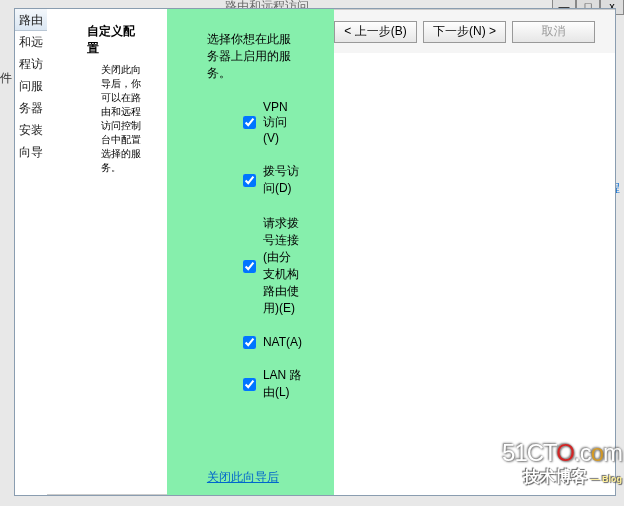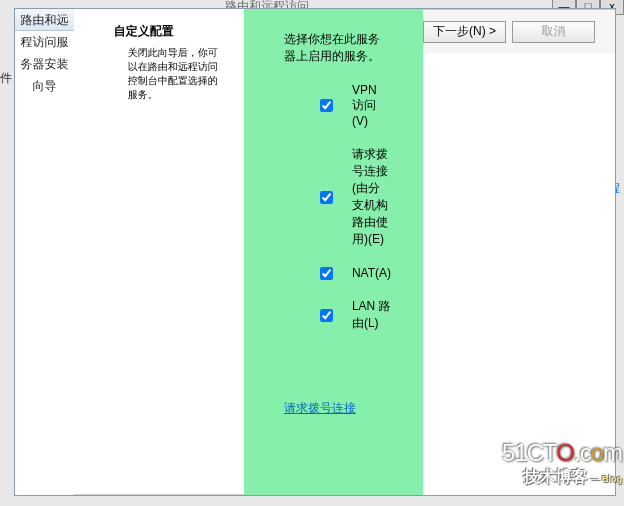--- a/index.html
+++ b/index.html
@@ -61,21 +61,20 @@
       flex: 1;
       padding: 22px 32px 10px 40px;
       background: #86efac;
     }
     .prompt { margin-bottom: 18px; font-size: 12px; }
     .opts { padding-left: 36px; }
     .opt {
       display: flex; align-items: center;
       margin-bottom: 18px;
       font-size: 12px;
-      gap: 12px;
     }
     .opt input[type="checkbox"] {
       width: 13px; height: 13px; margin-right: 7px;
     }
     .more-link {
       color: #0066cc; text-decoration: underline;
       margin-top: 50px; display: inline-block;
       cursor: pointer; font-size: 12px;
     }
     .footer {
@@ -127,35 +126,40 @@
 
   <div class="content">
     <div class="prompt">选择你想在此服务器上启用的服务。</div>
     <div class="opts">
       <label class="opt">
         <input type="checkbox" checked="" style="">
         <span>VPN 访问(V)</span>
       </label>
       <label class="opt">
         <input type="checkbox" checked="" style="">
+        <span>拨号访问(D)</span>
+      </label>
+      <label class="opt">
+        <input type="checkbox" checked="" style="">
         <span>请求拨号连接(由分支机构路由使用)(E)</span>
       </label>
       <label class="opt">
         <input type="checkbox" checked="" style="">
         <span>NAT(A)</span>
       </label>
       <label class="opt">
         <input type="checkbox" checked="" style="">
         <span>LAN 路由(L)</span>
       </label>
     </div>
-    <a class="more-link">请求拨号连接</a>
+    <a class="more-link">关闭此向导后</a>
   </div>
 
   <div class="footer">
+    <button class="btn">&lt; 上一步(B)</button>
     <button class="btn">下一步(N) &gt;</button>
     <button class="btn" disabled="">取消</button>
   </div>
 </div>
 
 <div class="watermark">
   <div class="wm-line1">
     <span>51CT</span><span class="o1">O</span><span>.c</span><span class="o2">o</span><span>m</span>
   </div>
   <div class="wm-line2">

